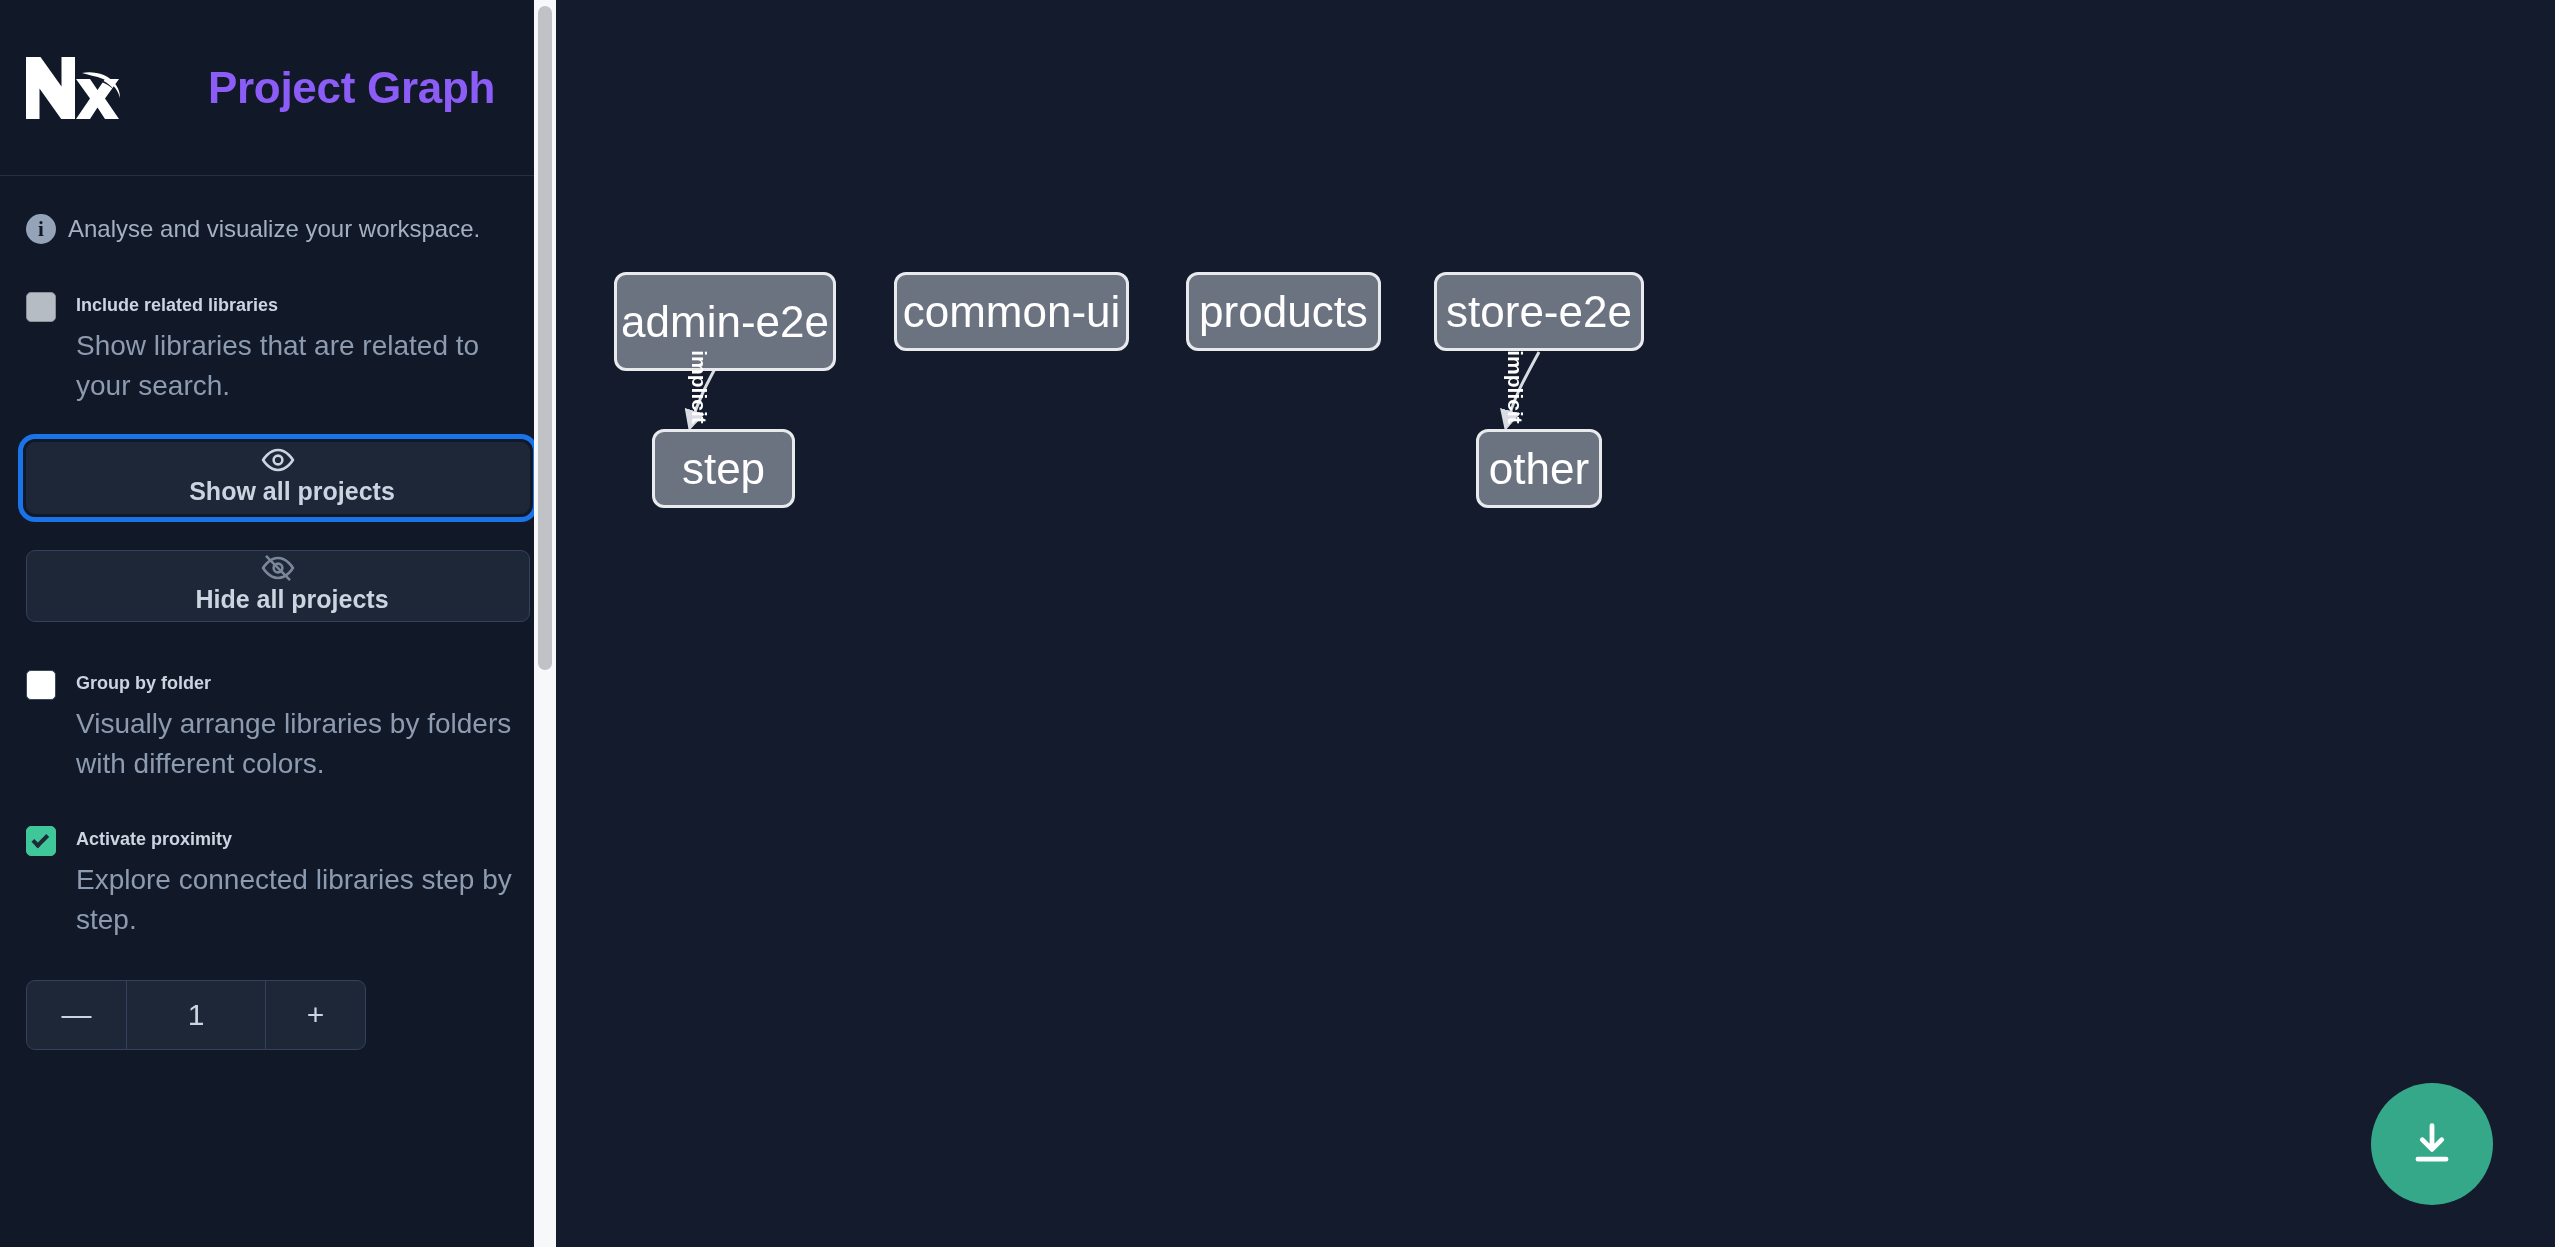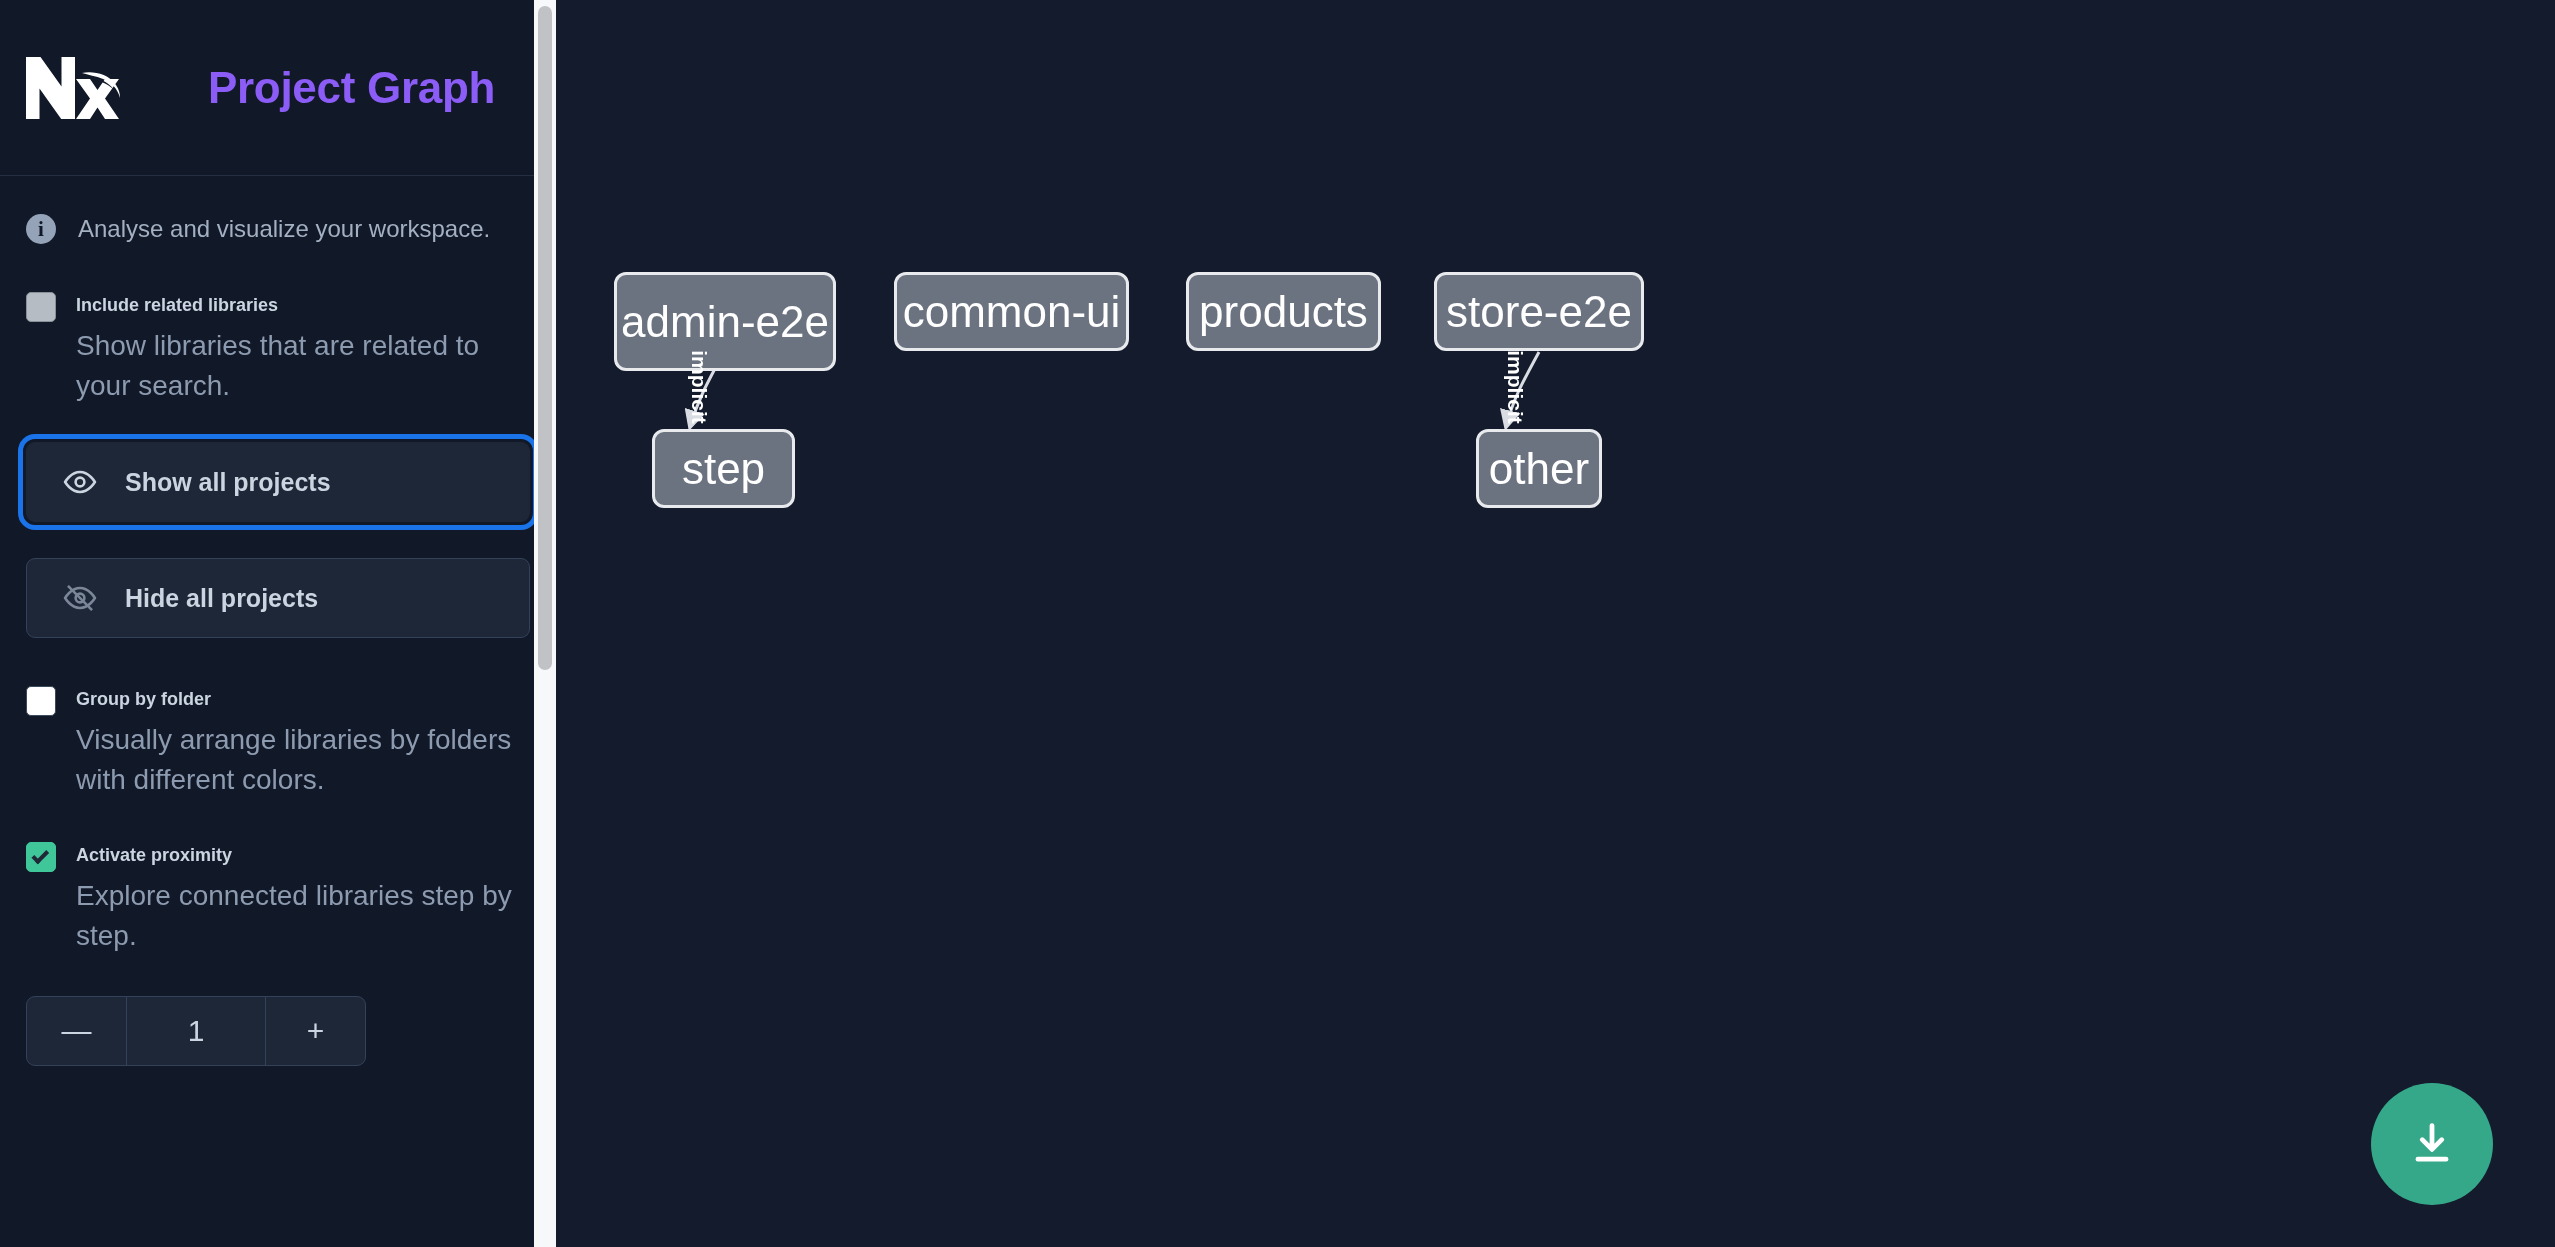--- a/index.html
+++ b/index.html
@@ -42,21 +42,21 @@
     padding: 38px 26px 0 26px;
   }
   .info-icon {
     width: 30px; height: 30px; flex: 0 0 30px;
     border-radius: 50%; background: #94a3b8;
     color: #111827; font-size: 21px; font-weight: 700;
     display: flex; align-items: center; justify-content: center;
     font-family: "Liberation Serif", serif;
   }
   .tagline-text {
-    margin-left: 22px; font-size: 24px; color: #a3b0c2;
+    margin-left: 12px; font-size: 24px; color: #a3b0c2;
   }
 
   .panel-body { padding: 0 26px; }
 
   
   .filter-field {
     margin-top: 54px;
     height: 64px; width: 504px;
     display: flex; align-items: stretch;
     background: #1f2937;
@@ -103,27 +103,27 @@
   }
   .check-desc {
     font-size: 28px; color: #8d9bb0; line-height: 40px;
     max-width: 440px; margin-top: 4px;
   }
 
   
   .btn {
     position: relative;
     margin-top: 36px;
-    width: 504px; height: 80px;
+    width: 504px; height: 72px;
     background: #1d2737;
     border: 1px solid #33415a;
     border-radius: 9px;
     display: flex; align-items: center;
-    padding-left: 36px;
-    cursor: pointer;
+    cursor: pointer;
+    flex-direction: column;
   }
   .btn.focused {
     outline: 5px solid #1a73e8;
     outline-offset: 3px;
     border-color: #1d2737;
   }
   .btn-label {
     margin-left: 28px; font-size: 25px; font-weight: 700; color: #cbd5e1;
   }
   .btn.muted .btn-label { color: #cbd5e1; }

